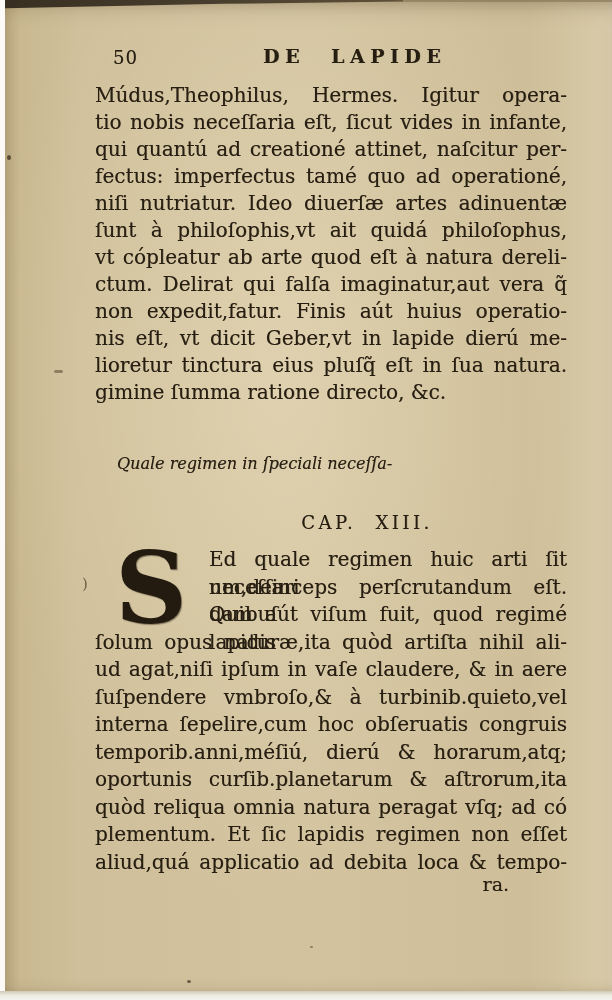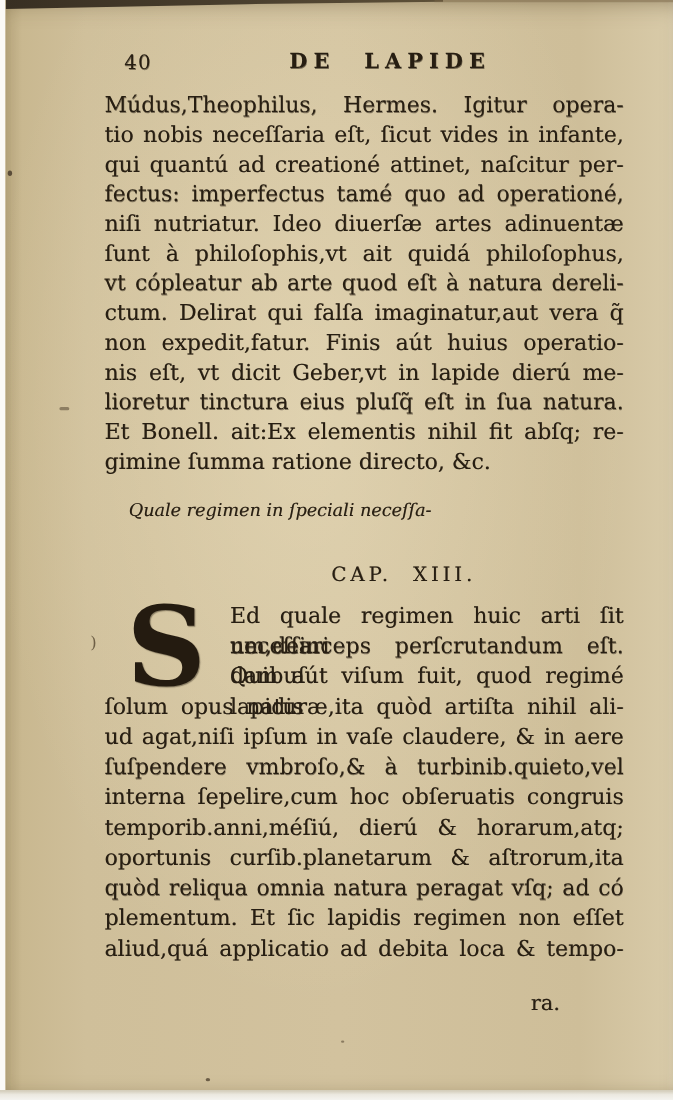--- a/index.html
+++ b/index.html
@@ -37,53 +37,52 @@
   .tline.short{text-align:left;text-align-last:left;}
   .tline.ind{margin-left:114px;}
   .secheading{position:absolute;left:90px;top:450px;width:472px;text-align:left;padding-left:22px;
     box-sizing:border-box;font-style:italic;font-size:16px;line-height:28px;}
   .capline{position:absolute;left:90px;top:512px;width:472px;text-align:center;padding-left:72px;
     box-sizing:border-box;font-size:18px;letter-spacing:3.5px;word-spacing:10px;}
   .dropcap{position:absolute;left:110px;top:538px;font-size:100px;line-height:1;font-weight:bold;
     color:#241b10;text-shadow:1px 1px 1px rgba(39,30,18,0.45);}
   .margin-mark{position:absolute;left:77px;top:575px;font-size:15px;color:#6e5f46;}
   .catchword-row{position:absolute;left:90px;top:873px;width:472px;text-align:right;padding-right:58px;
-    box-sizing:border-box;font-size:19px;margin-top:28px;}
+    box-sizing:border-box;font-size:19px;}
   .speck{position:absolute;border-radius:50%;}
   .s1{left:2px;top:155px;width:4px;height:5px;background:#5a4c38;}
   .s2{left:49px;top:370px;width:9px;height:3px;background:#8d7e62;border-radius:2px;}
   .s3{left:182px;top:980px;width:4px;height:3px;background:#6b5d46;}
   .s4{left:305px;top:946px;width:3px;height:2px;background:#8a7b60;}
 </style>
 </head>
 <body>
 
 <div class="scan">
   <div class="edge-left"></div>
 
   <div class="paper">
     <div class="band"></div>
     <div class="band-thin"></div>
 
-    <div class="pagenum ink">40</div>
+    <div class="pagenum ink">50</div>
     <div class="runhead ink">DE LAPIDE</div>
 
     <div class="para para1 ink">
       <div class="tline">Múdus,Theophilus, Hermes. Igitur opera-</div>
       <div class="tline">tio nobis neceſſaria eſt, ſicut vides in infante,</div>
       <div class="tline">qui quantú ad creationé attinet, naſcitur per-</div>
       <div class="tline">fectus: imperfectus tamé quo ad operationé,</div>
       <div class="tline">niſi nutriatur. Ideo diuerſæ artes adinuentæ</div>
       <div class="tline">ſunt à philoſophis,vt ait quidá philoſophus,</div>
       <div class="tline">vt cópleatur ab arte quod eſt à natura dereli-</div>
       <div class="tline">ctum. Delirat qui falſa imaginatur,aut vera q̃</div>
       <div class="tline">non expedit,fatur. Finis aút huius operatio-</div>
       <div class="tline">nis eſt, vt dicit Geber,vt in lapide dierú me-</div>
       <div class="tline">lioretur tinctura eius pluſq̃ eſt in ſua natura.</div>
-      <div class="tline">Et Bonell. ait:Ex elementis nihil fit abſq; re-</div>
       <div class="tline short">gimine ſumma ratione directo, &amp;c.</div>
     </div>
 
     <div class="secheading ink">
       <div>Quale regimen in ſpeciali neceſſa-</div>
     </div>
 
     <div class="capline ink">CAP. XIII.</div>
 
     <div class="margin-mark">)</div>

